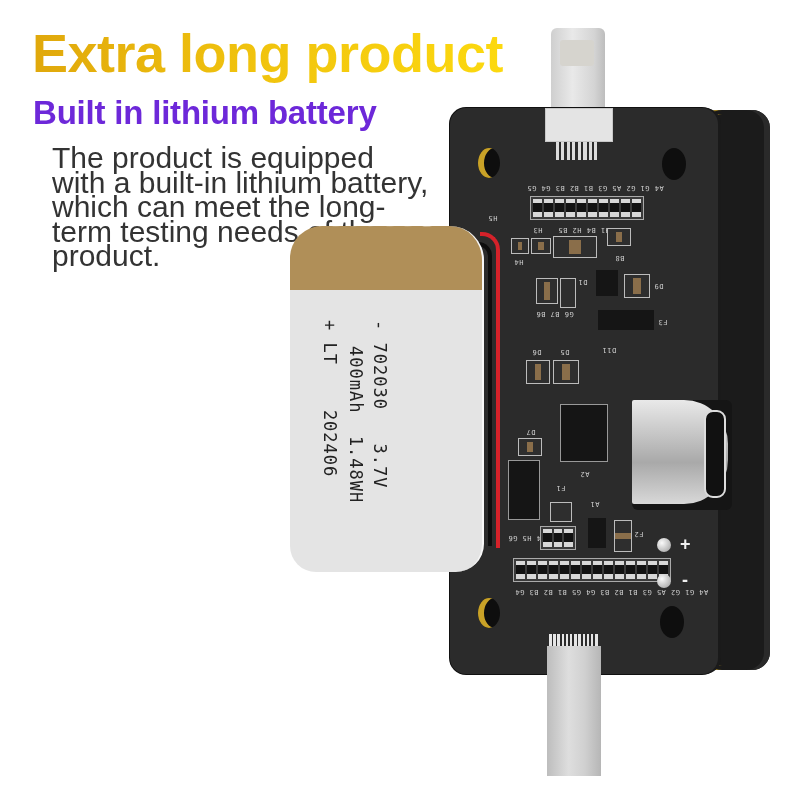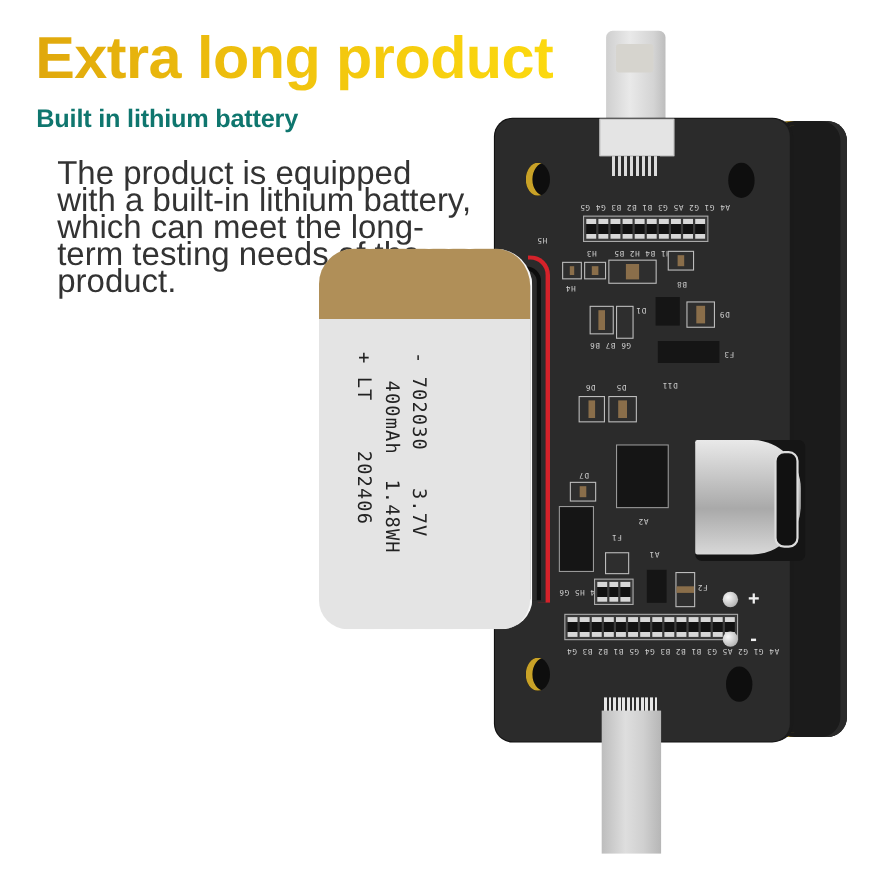--- a/index.html
+++ b/index.html
@@ -1,19 +1,19 @@
 <!DOCTYPE html>
 <html><head>
 <meta charset="utf-8">
 <style>
   html, body { margin:0; padding:0; background:#ffffff; }
   body { width:800px; height:800px; position:relative; overflow:hidden; font-family:"Liberation Sans", sans-serif; }
   .headline { position:absolute; left:32px; top:22px; font-size:54px; font-weight:700; letter-spacing:-0.5px;
     background:linear-gradient(90deg,#e0a80c 0%,#f0c20e 45%,#fcd90f 100%); -webkit-background-clip:text; background-clip:text; color:transparent; white-space:nowrap; }
-  .subhead { position:absolute; left:33px; top:94px; font-size:23px; font-weight:700; color:#0f766e; white-space:nowrap; letter-spacing:-0.2px; }
+  .subhead { position:absolute; left:33px; top:94px; font-size:33px; font-weight:700; color:#6d28d9; white-space:nowrap; letter-spacing:-0.2px; }
   .desc { position:absolute; left:52px; top:146px; width:380px; font-size:30px; line-height:24.5px; color:#333333; }
 
   
   .board-back { position:absolute; left:700px; top:110px; width:70px; height:560px; background:#1b1b1b; border-radius:18px;
     box-shadow: inset 4px 0 0 #b38f1f, inset -6px 0 0 #2a2a2a; }
   .board-gold { position:absolute; left:706px; top:114px; width:44px; height:552px; border-left:3px solid #c9a227; border-radius:16px; }
   .board { position:absolute; left:450px; top:108px; width:268px; height:566px; background:#2b2b2b; border-radius:16px;
     box-shadow: 3px 0 0 #1a1a1a, 0 0 0 1px #111; }
   .hole { position:absolute; width:22px; height:30px; border-radius:50%; background:#0e0e0e; }
   .hole.gold { box-shadow: inset 6px 0 0 #c9a227; }

